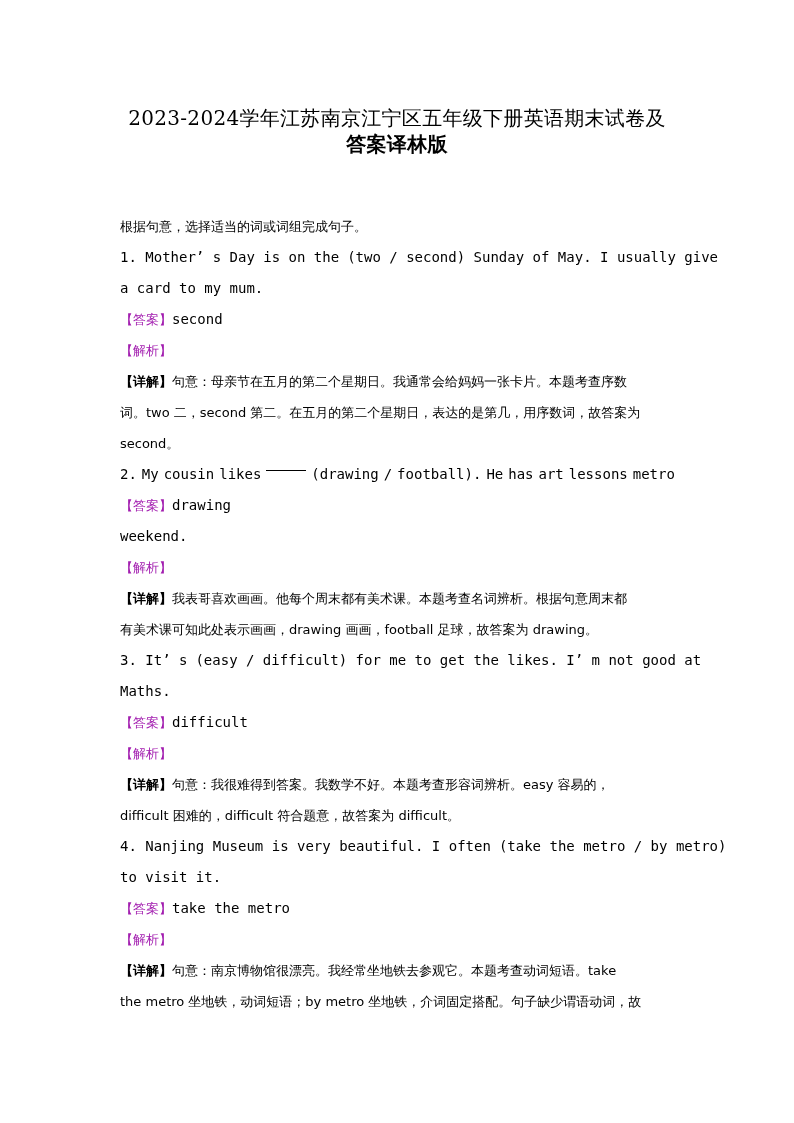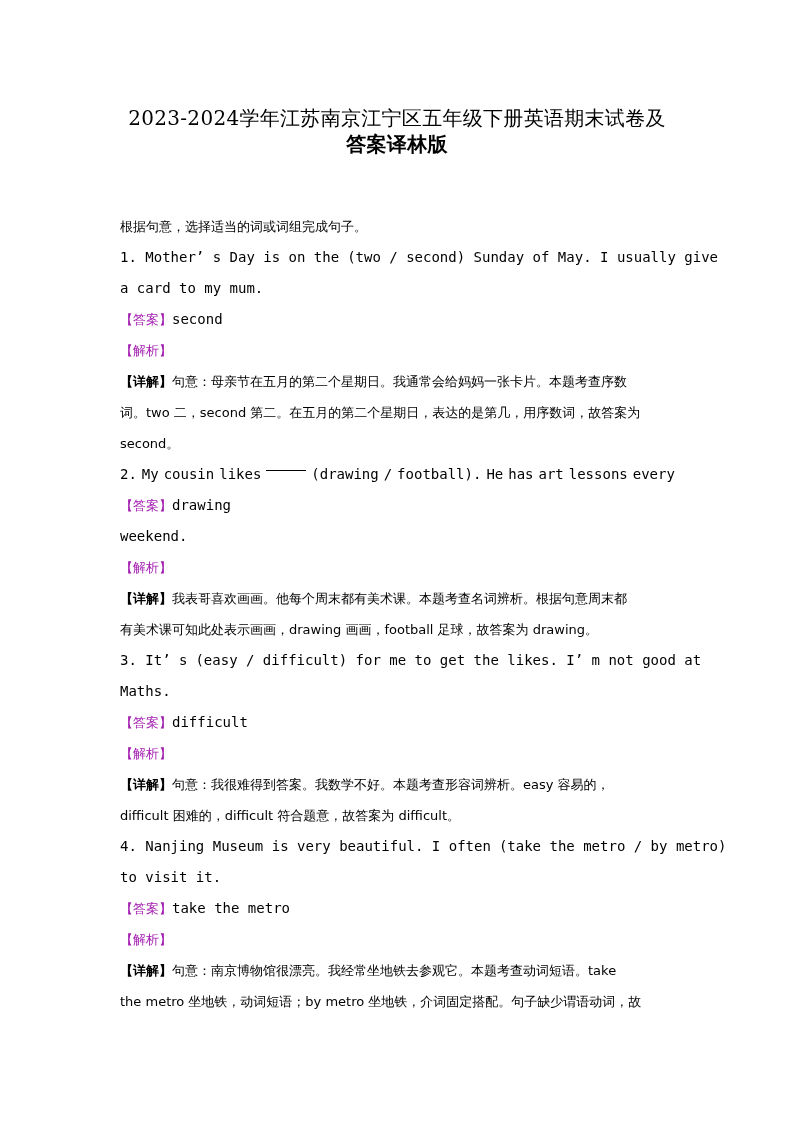--- a/index.html
+++ b/index.html
@@ -113,21 +113,21 @@
         <span>cousin</span>
         <span>likes</span>
         <span class="blank" style="margin:0;"></span>
         <span>(drawing</span>
         <span>/</span>
         <span>football).</span>
         <span>He</span>
         <span>has</span>
         <span>art</span>
         <span>lessons</span>
-        <span>every</span>
+        <span>metro</span>
       </div>
       <div class="line">
         <span class="label-blue">【答案】</span><span class="mono">drawing</span>
       </div>
       <div class="line mono">weekend.</div>
       <div class="line">
         <span class="label-blue">【解析】</span>
       </div>
       <div class="line">
         <span class="label-bold">【详解】</span><span>我表哥喜欢画画。他每个周末都有美术课。本题考查名词辨析。根据句意周末都</span>

